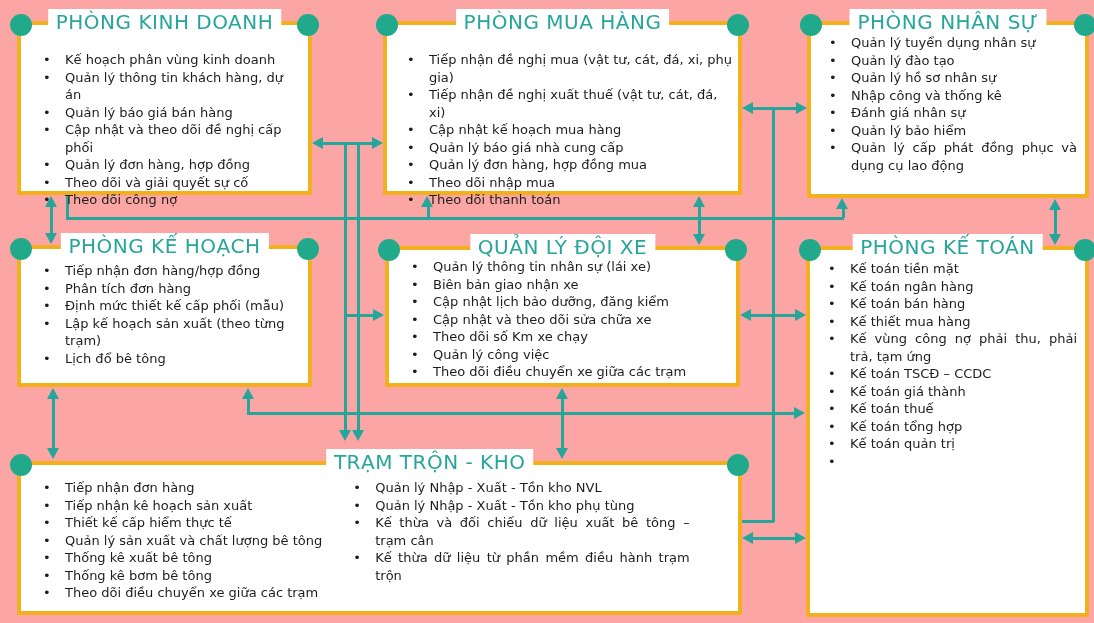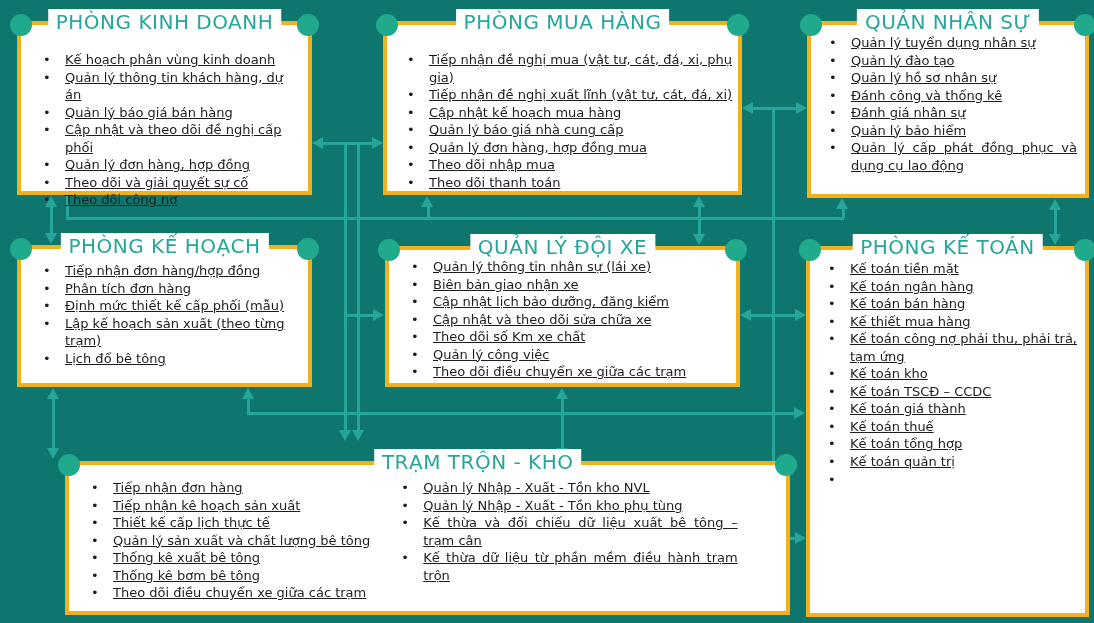--- a/index.html
+++ b/index.html
@@ -1,42 +1,42 @@
 <!DOCTYPE html>
 <html style="--yellow: #F2B01E; --teal: #26A69A; --node: #21A98C; --text: #1d1d1d;"><head>
 <meta charset="utf-8">
 <style>
   :root{
     --yellow:#F2B01E; --teal:#26A69A; --node:#21A98C; --text:#1d1d1d;
   }
   html,body{margin:0;padding:0;background:#fff;}
   #canvas{
-    position:relative;width:1094px;height:623px;background:#0f766e;overflow:hidden;
+    position:relative;width:1094px;height:623px;background:#fca5a5;overflow:hidden;
     font-family:"DejaVu Sans","Liberation Sans",sans-serif;color:var(--text);
   }
   
   .box{position:absolute;border:4px solid var(--yellow);background:#fff;box-sizing:border-box;z-index:2;}
   .box-title{
     position:absolute;top:-16px;left:50%;transform:translateX(-50%);
     background:#fff;padding:0 8px;white-space:nowrap;
     color:var(--teal);font-size:20px;font-weight:500;letter-spacing:.5px;line-height:26px;
   }
   .dot{position:absolute;width:22px;height:22px;border-radius:50%;background:var(--node);}
   .dot-l{left:-11px;top:-11px;} .dot-r{right:-11px;top:-11px;}
   .box ul{margin:0;padding:0;list-style:none;font-size:13px;line-height:1.35;}
-  .box li{position:relative;padding-left:24px;margin-left:14px;text-decoration:underline;}
+  .box li{position:relative;padding-left:24px;margin-left:14px;}
   .box li::before{content:"•";position:absolute;left:2px;top:0;}
   .justify li{text-align:justify;}
   #b1{left:17px;top:21px;width:295px;height:174px;padding:26px 6px 0 6px;}
   #b2{left:383px;top:21px;width:359px;height:174px;padding:26px 4px 0 4px;}
   #b3{left:807px;top:21px;width:282px;height:177px;padding:9px 8px 0 2px;}
   #b4{left:17px;top:245px;width:295px;height:142px;padding:13px 4px 0 6px;}
   #b5{left:385px;top:246px;width:355px;height:141px;padding:8px 4px 0 6px;}
   #b6{left:806px;top:246px;width:283px;height:371px;padding:10px 8px 0 2px;}
-  #b7{left:17px;top:461px;width:725px;height:154px;padding:14px 6px 0 6px;margin-left:48px;}
+  #b7{left:17px;top:461px;width:725px;height:154px;padding:14px 6px 0 6px;}
   #b7 .box-title{left:57%;}
   #b7 .cols{display:flex;}
   #b7 .col-left{width:44%;}
   #b7 .col-right{width:50%;}
   
   .cn{position:absolute;z-index:1;}
   .hl{height:2.5px;background:var(--teal);}
   .vl{width:2.5px;background:var(--teal);}
   .ar{width:0;height:0;}
   .ar-up{border-left:6px solid transparent;border-right:6px solid transparent;border-bottom:11px solid var(--teal);}
@@ -147,38 +147,38 @@
         <li>Theo dõi công nợ</li>
       </ul>
   </div>
 
   <div class="box" id="b2">
     <span class="dot dot-l"></span>
     <span class="dot dot-r"></span>
     <span class="box-title">PHÒNG MUA HÀNG</span>
     <ul>
         <li>Tiếp nhận đề nghị mua (vật tư, cát, đá, xi, phụ gia)</li>
-        <li>Tiếp nhận đề nghị xuất lĩnh (vật tư, cát, đá, xi)</li>
+        <li>Tiếp nhận đề nghị xuất thuế (vật tư, cát, đá, xi)</li>
         <li>Cập nhật kế hoạch mua hàng</li>
         <li>Quản lý báo giá nhà cung cấp</li>
         <li>Quản lý đơn hàng, hợp đồng mua</li>
         <li>Theo dõi nhập mua</li>
         <li>Theo dõi thanh toán</li>
       </ul>
   </div>
 
   <div class="box" id="b3">
     <span class="dot dot-l"></span>
     <span class="dot dot-r"></span>
-    <span class="box-title">QUẢN NHÂN SỰ</span>
+    <span class="box-title">PHÒNG NHÂN SỰ</span>
     <ul class="justify">
         <li>Quản lý tuyển dụng nhân sự</li>
         <li>Quản lý đào tạo</li>
         <li>Quản lý hồ sơ nhân sự</li>
-        <li>Đánh công và thống kê</li>
+        <li>Nhập công và thống kê</li>
         <li>Đánh giá nhân sự</li>
         <li>Quản lý bảo hiểm</li>
         <li>Quản lý cấp phát đồng phục và dụng cụ lao động</li>
       </ul>
   </div>
 
   <div class="box" id="b4">
     <span class="dot dot-l"></span>
     <span class="dot dot-r"></span>
     <span class="box-title">PHÒNG KẾ HOẠCH</span>
@@ -193,55 +193,54 @@
 
   <div class="box" id="b5">
     <span class="dot dot-l"></span>
     <span class="dot dot-r"></span>
     <span class="box-title">QUẢN LÝ ĐỘI XE</span>
     <ul>
         <li>Quản lý thông tin nhân sự (lái xe)</li>
         <li>Biên bản giao nhận xe</li>
         <li>Cập nhật lịch bảo dưỡng, đăng kiểm</li>
         <li>Cập nhật và theo dõi sửa chữa xe</li>
-        <li>Theo dõi số Km xe chất</li>
+        <li>Theo dõi số Km xe chạy</li>
         <li>Quản lý công việc</li>
         <li>Theo dõi điều chuyển xe giữa các trạm</li>
       </ul>
   </div>
 
   <div class="box" id="b6">
     <span class="dot dot-l"></span>
     <span class="dot dot-r"></span>
     <span class="box-title">PHÒNG KẾ TOÁN</span>
     <ul class="justify">
         <li>Kế toán tiền mặt</li>
         <li>Kế toán ngân hàng</li>
         <li>Kế toán bán hàng</li>
         <li>Kế thiết mua hàng</li>
-        <li>Kế toán công nợ phải thu, phải trả, tạm ứng</li>
-        <li>Kế toán kho</li>
+        <li>Kế vùng công nợ phải thu, phải trả, tạm ứng</li>
         <li>Kế toán TSCĐ – CCDC</li>
         <li>Kế toán giá thành</li>
         <li>Kế toán thuế</li>
         <li>Kế toán tổng hợp</li>
         <li>Kế toán quản trị</li>
         <li></li>
       </ul>
   </div>
 
   <div class="box" id="b7">
     <span class="dot dot-l"></span>
     <span class="dot dot-r"></span>
     <span class="box-title">TRẠM TRỘN - KHO</span>
     <div class="cols">
       <ul class="col-left">
           <li>Tiếp nhận đơn hàng</li>
           <li>Tiếp nhận kê hoạch sản xuất</li>
-          <li>Thiết kế cấp lịch thực tế</li>
+          <li>Thiết kế cấp hiểm thực tế</li>
           <li>Quản lý sản xuất và chất lượng bê tông</li>
           <li>Thống kê xuất bê tông</li>
           <li>Thống kê bơm bê tông</li>
           <li>Theo dõi điều chuyển xe giữa các trạm</li>
         </ul>
       <ul class="col-right justify">
           <li>Quản lý Nhập - Xuất - Tồn kho NVL</li>
           <li>Quản lý Nhập - Xuất - Tồn kho phụ tùng</li>
           <li>Kế thừa và đối chiếu dữ liệu xuất bê tông – trạm cân</li>
           <li>Kế thừa dữ liệu từ phần mềm điều hành trạm trộn</li>

